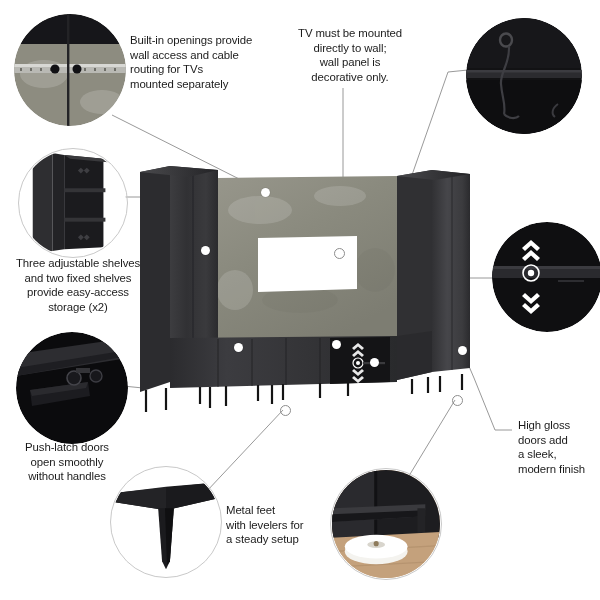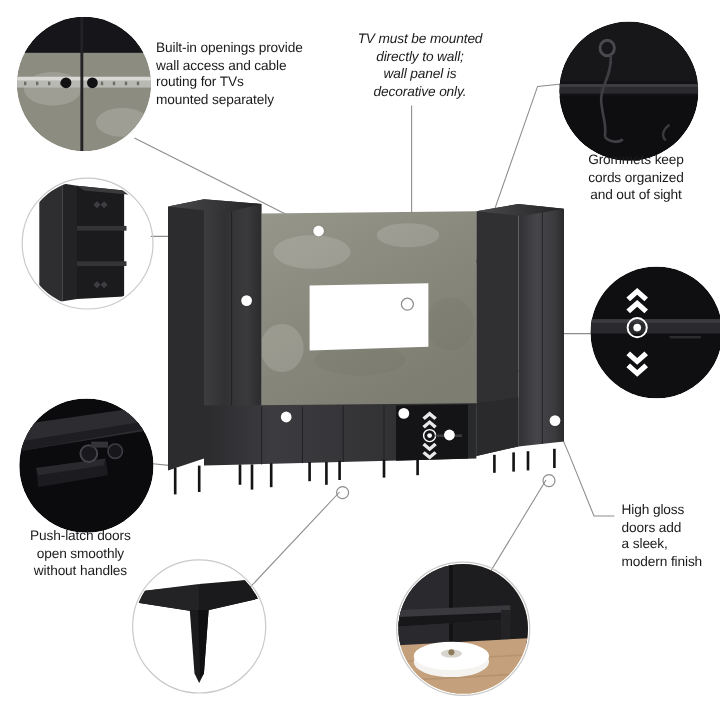--- a/index.html
+++ b/index.html
@@ -332,35 +332,39 @@
       <ellipse cx="46" cy="77" rx="9" ry="3.4" fill="#d8d5cd"></ellipse>
       <circle cx="46" cy="76" r="2.6" fill="#8e7b5c"></circle>
     </g>
   </svg>
 
   <div class="callout c-left" style="left:130px;top:33px;width:150px;">Built-in openings provide
 wall access and cable
 routing for TVs
 mounted separately</div>
 
-  <div class="callout c-center" style="left:284px;top:26px;width:132px;font-style:italic;">TV must be mounted
+  <div class="callout c-center" style="left:284px;top:26px;width:132px;">TV must be mounted
 directly to wall;
 wall panel is
 decorative only.</div>
 
-  <div class="callout c-center" style="left:470px;top:127px;width:120px;">Grommets keep
-cords organized
-and out of sight</div>
-
+
+  <div class="callout c-center" style="left:2px;top:256px;width:152px;">Three adjustable shelves
+and two fixed shelves
+provide easy-access
+storage (x2)</div>
 
 
   <div class="callout c-center" style="left:8px;top:440px;width:118px;">Push-latch doors
 open smoothly
 without handles</div>
 
   <div class="callout c-left" style="left:518px;top:418px;width:80px;">High gloss
 doors add
 a sleek,
 modern finish</div>
 
+  <div class="callout c-left" style="left:226px;top:503px;width:100px;">Metal feet
+with levelers for
+a steady setup</div>
 
 
 </div>
 
 </body></html>

